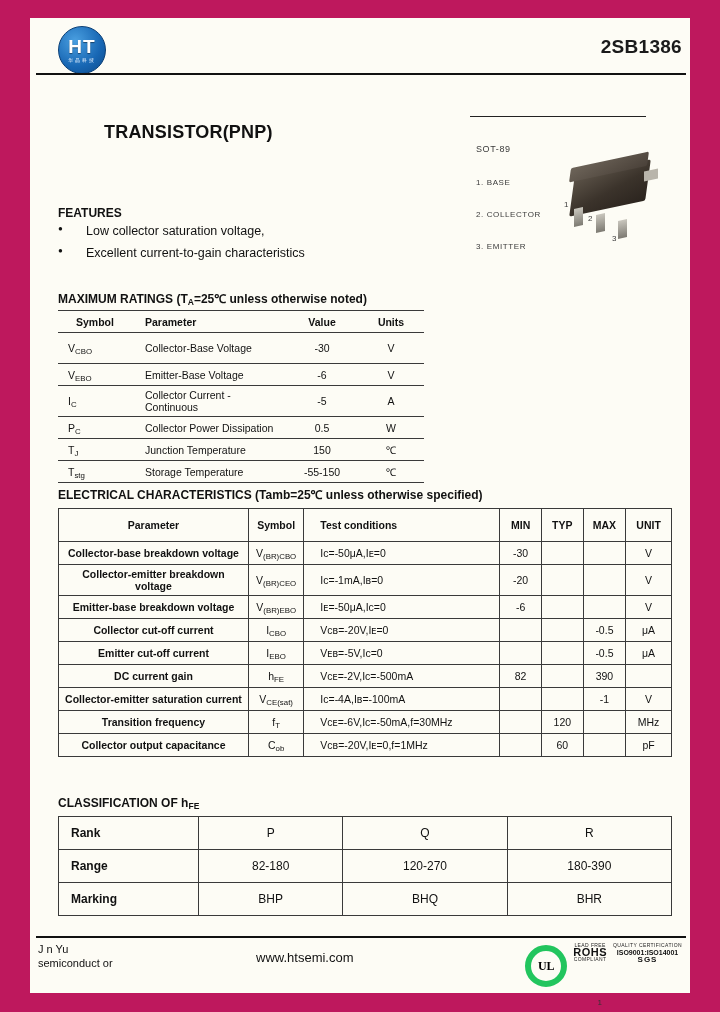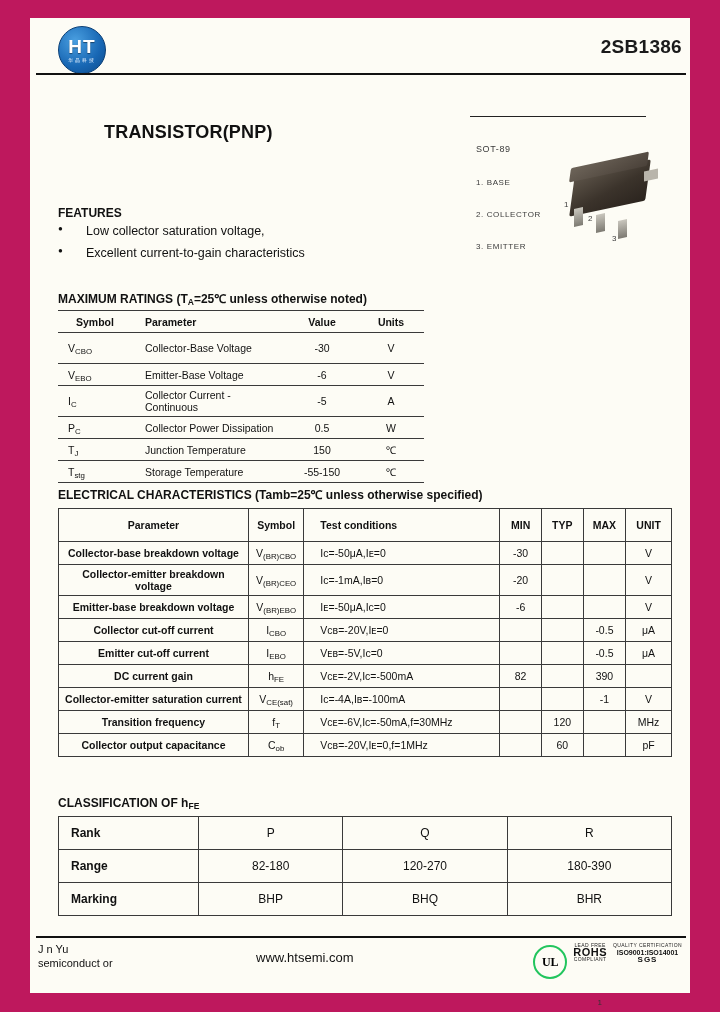--- a/index.html
+++ b/index.html
@@ -329,21 +329,21 @@
     height: 48px;
     display: flex;
     align-items: flex-start;
     justify-content: flex-end;
     gap: 6px;
   }
   .ul-mark {
     width: 30px;
     height: 30px;
     border-radius: 50%;
-    border: 2px solid #22c55e;
+    border: 6px solid #22c55e;
     display: flex;
     align-items: center;
     justify-content: center;
     font-size: 12px;
     font-weight: bold;
     font-family: "Liberation Serif", serif;
     margin-top: 3px;
   }
   .cert-col { text-align: center; line-height: 7px; }
   .cert-tiny { font-size: 5px; color: #222; letter-spacing: .4px; }

